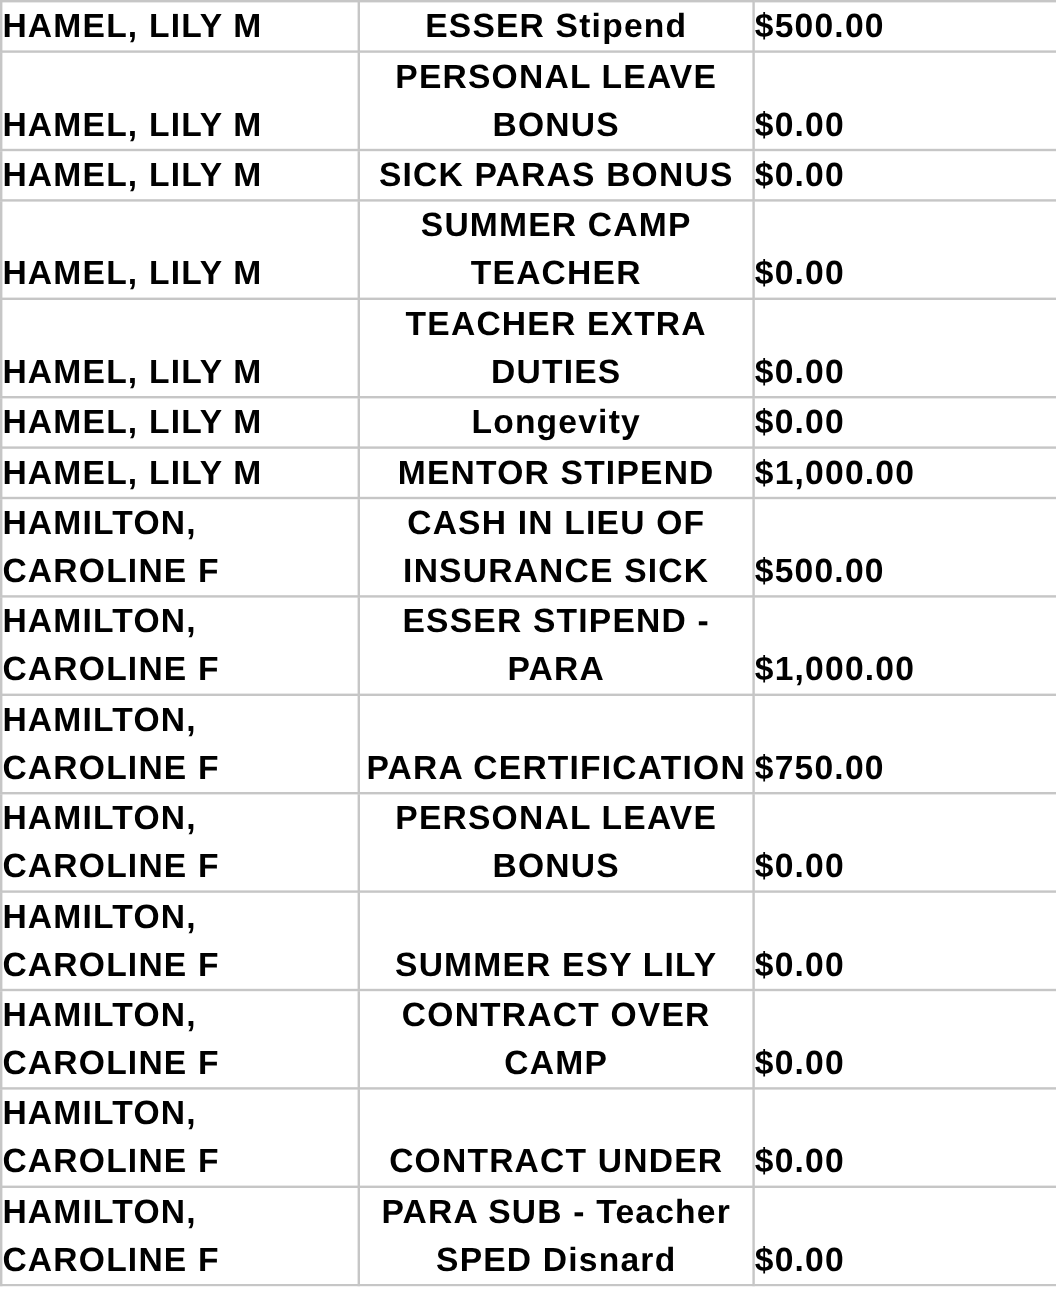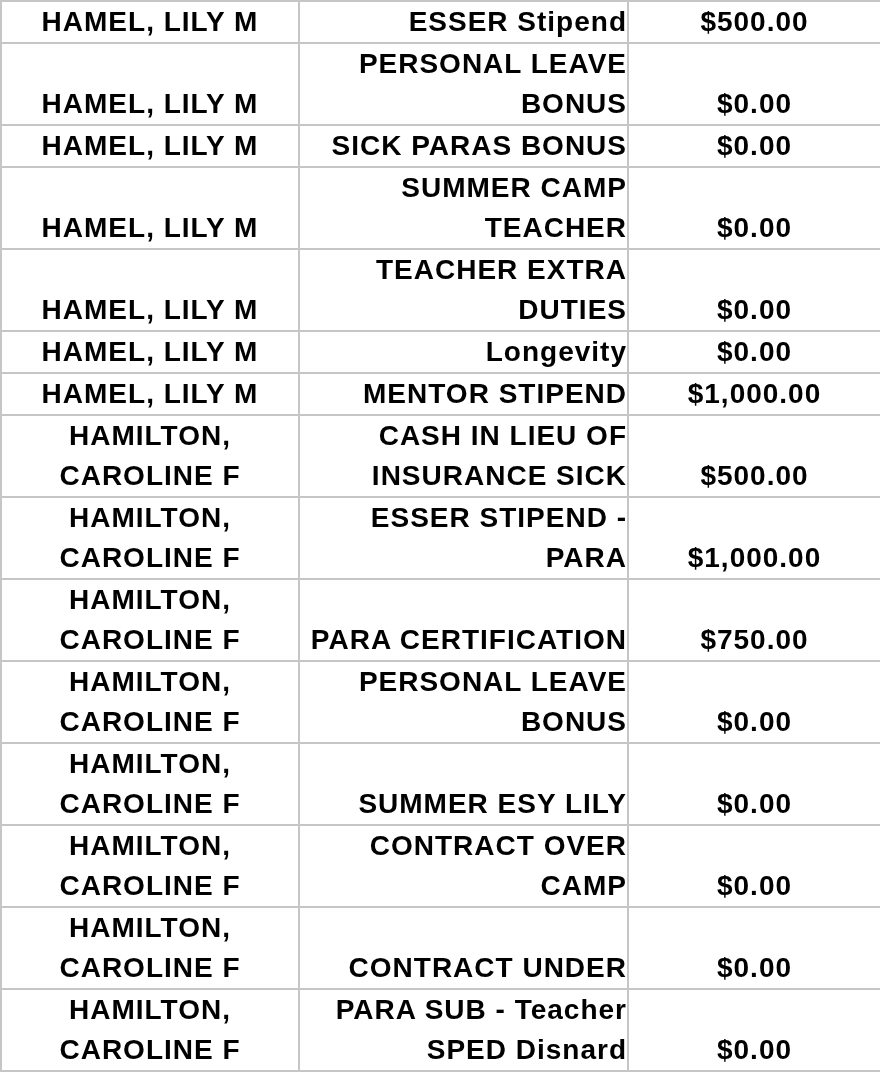--- a/index.html
+++ b/index.html
@@ -24,23 +24,23 @@
     color: var(--text-color);
     background: var(--bg-color);
   }
   table.payroll td {
     border: 2px solid var(--border-color);
     vertical-align: bottom;
     padding: 0;
     overflow: hidden;
     word-wrap: break-word;
   }
-  td.c-name  { padding: 0 4px 0 10px; text-align: center; }
-  td.c-item  { padding: 0 6px 0 10px; text-align: right; }
-  td.c-amt   { padding: 0 4px 0 4px;  text-align: center; }
+  td.c-name  { padding: 0 4px 0 10px; text-align: left; }
+  td.c-item  { padding: 0 6px 0 10px; text-align: center; }
+  td.c-amt   { padding: 0 4px 0 4px;  text-align: left; }
 </style>
 </head>
 <body>
 
 <table class="payroll">
   <colgroup>
     <col style="width:298px">
     <col style="width:329px">
     <col style="width:253px">
   </colgroup>

